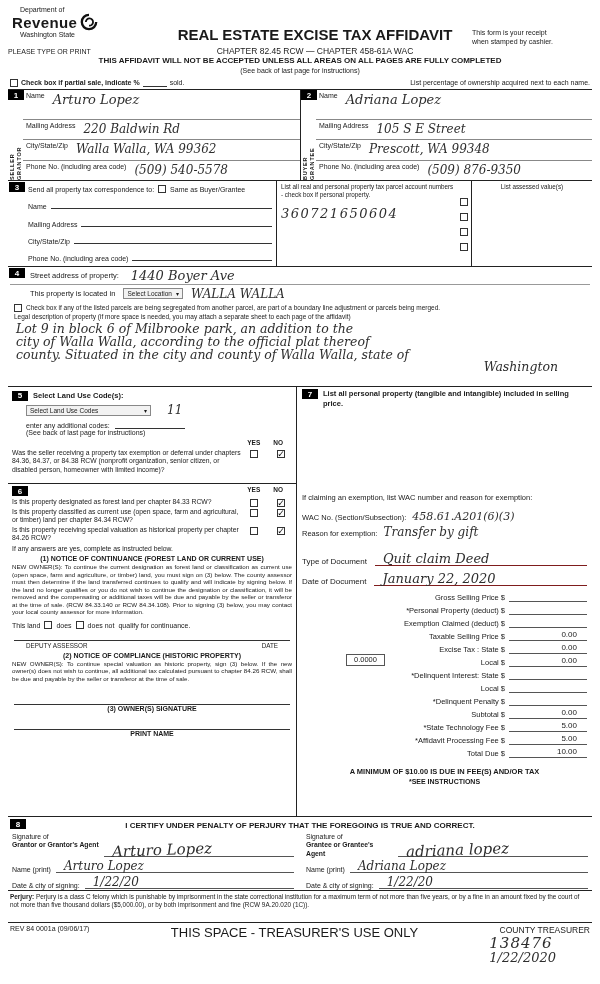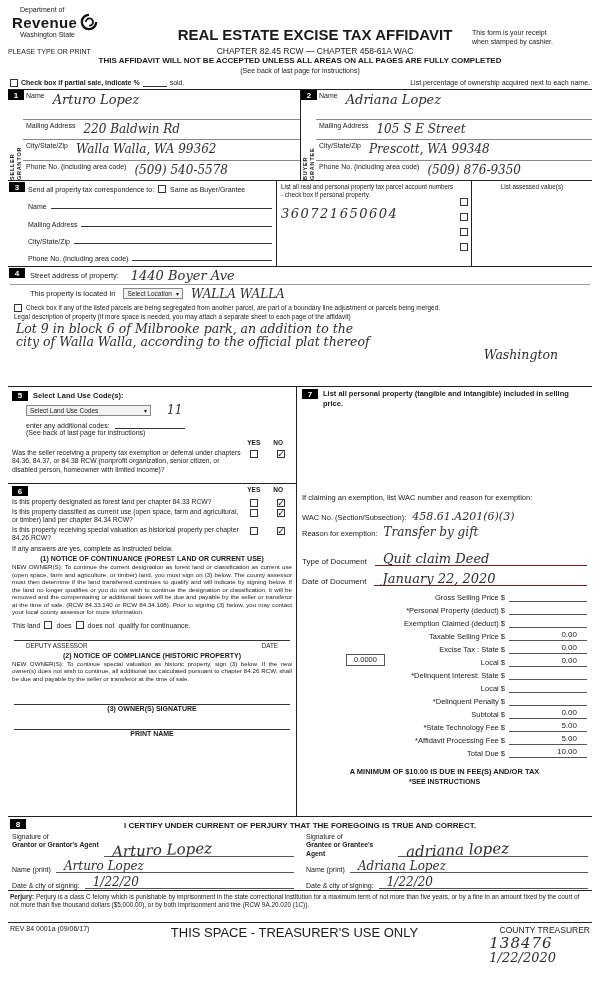--- a/index.html
+++ b/index.html
@@ -275,20 +275,21 @@
       <span class="hand v12">WALLA WALLA</span>
     </div>
     <div class="s4r3">
       <span class="cb"></span>
       <span>Check box if any of the listed parcels are being segregated from another parcel, are part of a boundary line adjustment or parcels being merged.</span>
     </div>
     <div class="s4r4">Legal description of property (if more space is needed, you may attach a separate sheet to each page of the affidavit)</div>
     <div class="legal">
       <div class="hand lline">Lot 9 in block 6 of Milbrooke park, an addition to the</div>
       <div class="hand lline">city of Walla Walla, according to the official plat thereof</div>
+      <div class="hand lline">county. Situated in the city and county of Walla Walla, state of</div>
       <div class="hand lline tr">Washington</div>
     </div>
   </div>
 
   <div class="row567">
     <div class="col-l">
       <div class="sec5">
         <div class="s5r1">
           <span class="numbox">5</span>
           <span class="s5title">Select Land Use Code(s):</span>
@@ -450,21 +451,21 @@
             <span class="mval">10.00</span>
           </div>
       </div>
       <div class="minnote">A MINIMUM OF $10.00 IS DUE IN FEE(S) AND/OR TAX</div>
       <div class="seeinstr">*SEE INSTRUCTIONS</div>
     </div>
   </div>
 
   <div class="sec8">
     <span class="numbox">8</span>
-    <div class="s8head">I CERTIFY UNDER CURRENT OF PERJURY THAT THE FOREGOING IS TRUE AND CORRECT.</div>
+    <div class="s8head">I CERTIFY UNDER PENALTY OF PERJURY THAT THE FOREGOING IS TRUE AND CORRECT.</div>
     <div class="s8cols">
       <div class="s8col">
         <div class="s8sig">
           <div class="s8lab">
             <div>Signature of</div>
             <div class="b">Grantor or Grantor's Agent</div>
           </div>
           <div class="sigarea">
             <span class="hand sig">Arturo Lopez</span>
           </div>

